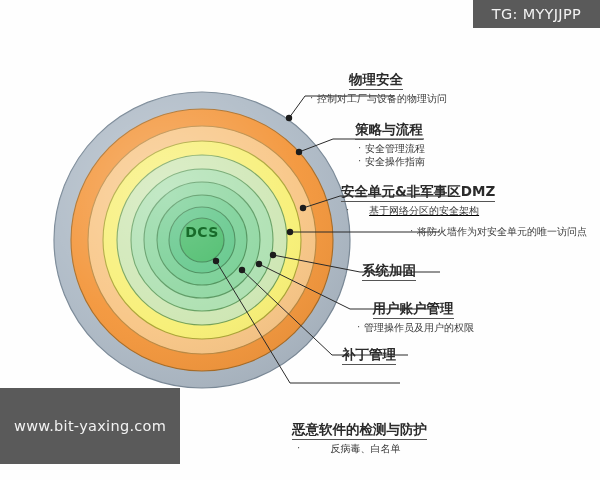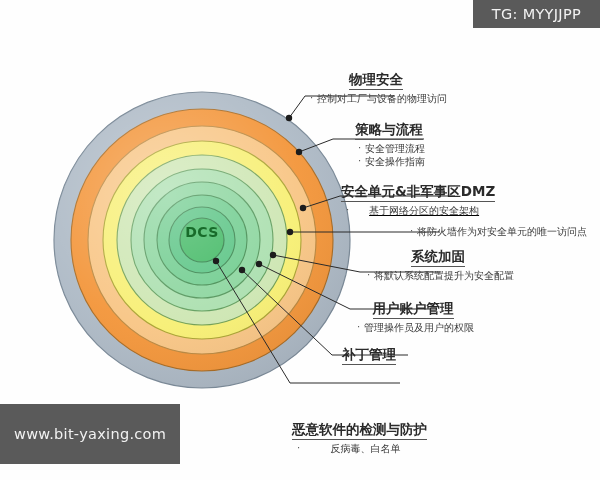--- a/index.html
+++ b/index.html
@@ -37,21 +37,21 @@
     right: 0;
     top: 0;
     height: 28px;
     padding: 0 19px;
     font-size: 14.5px;
   }
   #site-chip {
     left: 0;
     bottom: 16px;
     height: 44px;
-    padding: 8px 14px;
+    padding: 16px 14px;
     font-size: 14.5px;
   }
   
   #diagram {
     position: absolute;
     left: 0; top: 0;
     width: 600px;
     height: 480px;
   }
   
@@ -95,21 +95,21 @@
   .lbl-bullets li.wrapped {
     white-space: normal;
     max-width: 196px;
     margin-left: 48px;
   }
   
   #label-physical   { left: 305px; top: 70px;  }
   #label-policy     { left: 337px; top: 120px; margin-left: 16px; }
   #label-dmz        { left: 341px; top: 182px; text-decoration: underline; }
   #label-firewall   { left: 357px; top: 223px; }
-  #label-hardening  { left: 362px; top: 247px; }
+  #label-hardening  { left: 362px; top: 261px; }
   #label-account    { left: 352px; top: 299px; }
   #label-patch      { left: 342px; top: 345px; }
   #label-malware    { left: 292px; top: 373px; margin-top: 47px; }
   #dcs-text {
     position: absolute;
     left: 172px;
     top: 224px;
     width: 60px;
     text-align: center;
     font-family: "DejaVu Sans", sans-serif;
@@ -194,23 +194,20 @@
   </div>
 
   <div class="label-block" id="label-firewall">
     <ul class="lbl-bullets">
       <li class="wrapped">将防火墙作为对安全单元的唯一访问点</li>
     </ul>
   </div>
 
   <div class="label-block" id="label-hardening">
     <div class="lbl-title">系统加固</div>
-    <ul class="lbl-bullets">
-      <li>将默认系统配置提升为安全配置</li>
-    </ul>
   </div>
 
   <div class="label-block" id="label-account">
     <div class="lbl-title">用户账户管理</div>
     <ul class="lbl-bullets">
       <li>管理操作员及用户的权限</li>
     </ul>
   </div>
 
   <div class="label-block" id="label-patch">

